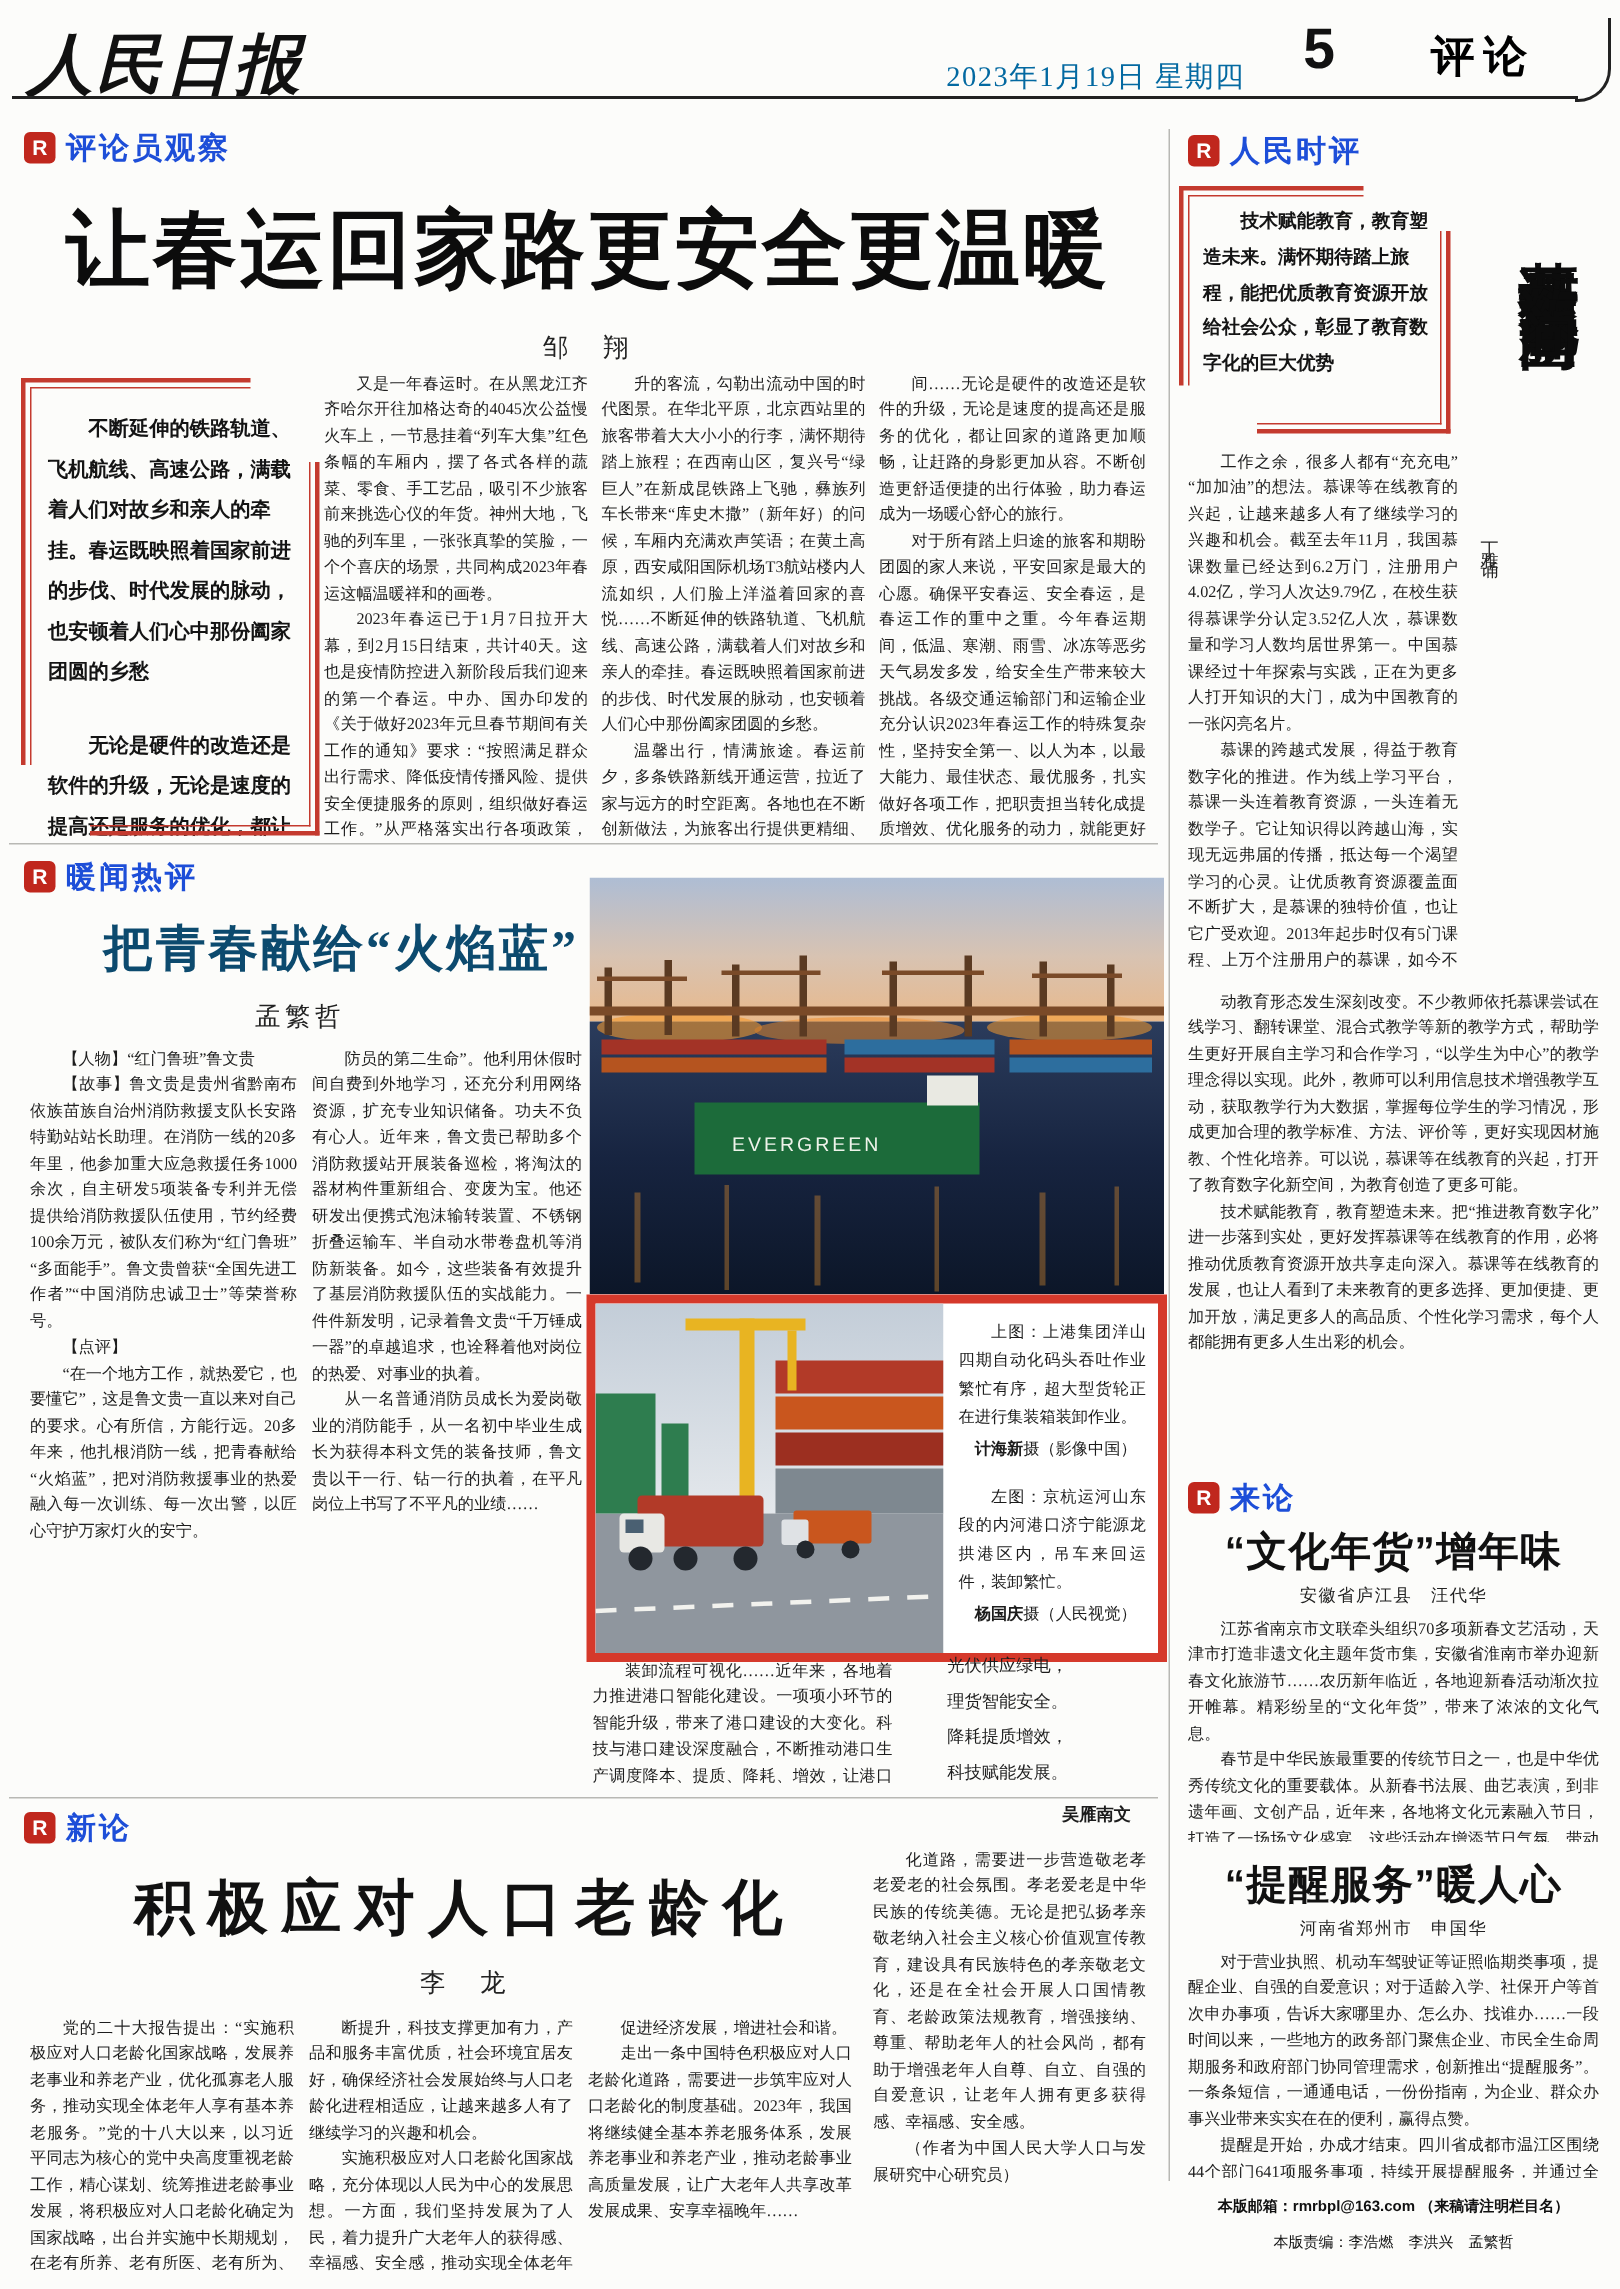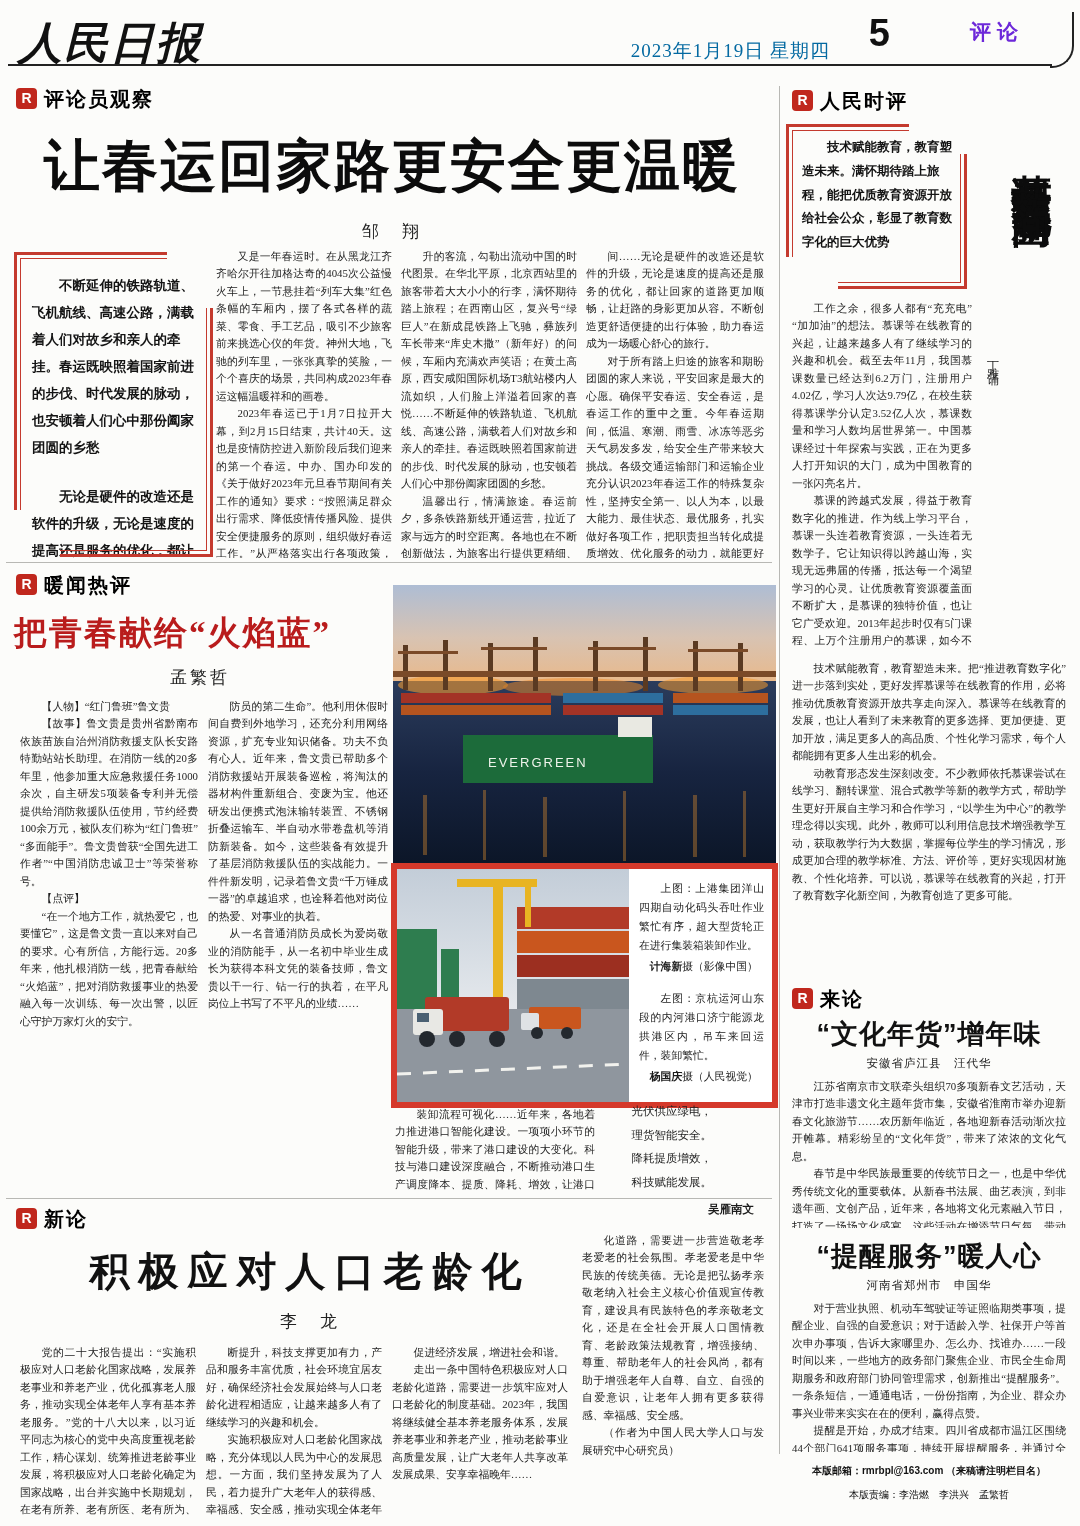--- a/index.html
+++ b/index.html
@@ -4,32 +4,32 @@
 <style>
   html,body{margin:0;padding:0;background:#e8e8e4;}
   #page{position:relative;width:1080px;height:1526px;margin:0 auto;background:#fcfcfa;
         font-family:"Liberation Serif","DejaVu Serif",serif;color:#1c1c1c;overflow:hidden;}
   .abs{position:absolute;}
   
   .logo{font-family:"DejaVu Serif",serif;font-size:44px;font-weight:700;font-style:italic;
         transform:rotate(-4deg) skewX(-8deg);letter-spacing:2px;color:#111;}
   .dateline{font-size:19px;letter-spacing:1px;color:#0369a1;font-family:Liberation Serif, serif;}
   .pagenum{font-size:38px;font-weight:700;font-family:"Liberation Sans",sans-serif;color:#111;}
-  .pagelabel{font-size:21px;font-weight:700;font-family:"Liberation Sans",sans-serif;letter-spacing:6px;color:#6d28d9;}
+  .pagelabel{font-size:29px;font-weight:700;font-family:"Liberation Sans",sans-serif;letter-spacing:6px;color:#000000;}
   .mast-rule{left:8px;top:64px;width:1044px;height:2px;background:#222;}
   .mast-hook{right:6px;top:12px;width:22px;height:54px;border-right:2px solid #222;
              border-bottom:2px solid #222;border-bottom-right-radius:22px;}
   
   .sec{display:flex;align-items:center;gap:7px;}
   .sec .badge{width:21px;height:21px;background:#c0271d;color:#fff;border-radius:4px;
               font:bold 14px/21px "Liberation Sans",sans-serif;text-align:center;}
-  .sec .lbl{font:bold 20px/1 "Liberation Sans",sans-serif;color:#000000;letter-spacing:2px;}
+  .sec .lbl{font:bold 20px/1 "Liberation Sans",sans-serif;color:#1d4ed8;letter-spacing:2px;}
   
   .head-xl{font:900 56px/1.15 "Liberation Sans",sans-serif;color:#0c0c0c;text-align:center;letter-spacing:2px;}
-  .head-song{font:bold 33px/1.2 "Liberation Serif",serif;color:#b91c1c;text-align:left;letter-spacing:2px;}
+  .head-song{font:bold 33px/1.2 "Liberation Serif",serif;color:#0c4a6e;text-align:right;letter-spacing:2px;}
   .head-thin{font:600 40px/1.2 "Liberation Serif",serif;color:#111;text-align:center;letter-spacing:9px;}
   .head-mid{font:bold 27px/1.2 "Liberation Sans",sans-serif;color:#111;text-align:center;letter-spacing:1px;}
   .byline{font-size:17px;text-align:center;color:#222;letter-spacing:3px;}
   .byline-sm{font-size:11.5px;text-align:center;color:#222;letter-spacing:1px;}
   
   .col{font-size:10.8px;line-height:1.62;text-align:justify;overflow:hidden;color:#1d1d1d;}
   .col p{margin:0;text-indent:2em;}
   .quote{font-weight:bold;font-size:13.5px;line-height:2.0;color:#141414;overflow:hidden;}
   .quote p{margin:0 0 22px 0;text-indent:2em;}
   .bk{position:absolute;pointer-events:none;}
@@ -282,22 +282,22 @@
       <p>技术赋能教育，教育塑造未来。满怀期待踏上旅程，能把优质教育资源开放给社会公众，彰显了教育数字化的巨大优势</p>
     </div>
   </div>
   <div class="abs vhead" style="left:1012px;top:142px;height:515px;">慕课打开教育数字化新空间</div>
   <div class="abs vbyline" style="left:984px;top:352px;height:70px;">丁雅诵</div>
   <div class="abs col" style="left:792px;top:300px;width:180px;height:352px;">
       <p>工作之余，很多人都有“充充电”“加加油”的想法。慕课等在线教育的兴起，让越来越多人有了继续学习的兴趣和机会。截至去年11月，我国慕课数量已经达到6.2万门，注册用户4.02亿，学习人次达9.79亿，在校生获得慕课学分认定3.52亿人次，慕课数量和学习人数均居世界第一。中国慕课经过十年探索与实践，正在为更多人打开知识的大门，成为中国教育的一张闪亮名片。</p>
       <p>慕课的跨越式发展，得益于教育数字化的推进。作为线上学习平台，慕课一头连着教育资源，一头连着无数学子。它让知识得以跨越山海，实现无远弗届的传播，抵达每一个渴望学习的心灵。让优质教育资源覆盖面不断扩大，是慕课的独特价值，也让它广受欢迎。2013年起步时仅有5门课程、上万个注册用户的慕课，如今不仅课程数量和学习人数实现了爆发式增长，还从公共课、通识课逐步拓展到专业基础课、专业课和实验课，建立起覆盖多学科门类的体系。</p>
     </div>
   <div class="abs col" style="left:792px;top:660px;width:274px;height:318px;">
+      <p>动教育形态发生深刻改变。不少教师依托慕课尝试在线学习、翻转课堂、混合式教学等新的教学方式，帮助学生更好开展自主学习和合作学习，“以学生为中心”的教学理念得以实现。此外，教师可以利用信息技术增强教学互动，获取教学行为大数据，掌握每位学生的学习情况，形成更加合理的教学标准、方法、评价等，更好实现因材施教、个性化培养。可以说，慕课等在线教育的兴起，打开了教育数字化新空间，为教育创造了更多可能。</p>
       <p>技术赋能教育，教育塑造未来。把“推进教育数字化”进一步落到实处，更好发挥慕课等在线教育的作用，必将推动优质教育资源开放共享走向深入。慕课等在线教育的发展，也让人看到了未来教育的更多选择、更加便捷、更加开放，满足更多人的高品质、个性化学习需求，每个人都能拥有更多人生出彩的机会。</p>
-      <p>动教育形态发生深刻改变。不少教师依托慕课尝试在线学习、翻转课堂、混合式教学等新的教学方式，帮助学生更好开展自主学习和合作学习，“以学生为中心”的教学理念得以实现。此外，教师可以利用信息技术增强教学互动，获取教学行为大数据，掌握每位学生的学习情况，形成更加合理的教学标准、方法、评价等，更好实现因材施教、个性化培养。可以说，慕课等在线教育的兴起，打开了教育数字化新空间，为教育创造了更多可能。</p>
     </div>
 
   <div class="abs sec" style="left:792px;top:988px;">
     <span class="badge">R</span>
     <span class="lbl">来论</span>
   </div>
   <div class="abs head-mid" style="left:792px;top:1018px;width:274px;">“文化年货”增年味</div>
   <div class="abs byline-sm" style="left:792px;top:1056px;width:274px;">安徽省庐江县　汪代华</div>
   <div class="abs col" style="left:792px;top:1078px;width:274px;height:150px;">
       <p>江苏省南京市文联牵头组织70多项新春文艺活动，天津市打造非遗文化主题年货市集，安徽省淮南市举办迎新春文化旅游节……农历新年临近，各地迎新春活动渐次拉开帷幕。精彩纷呈的“文化年货”，带来了浓浓的文化气息。</p>

